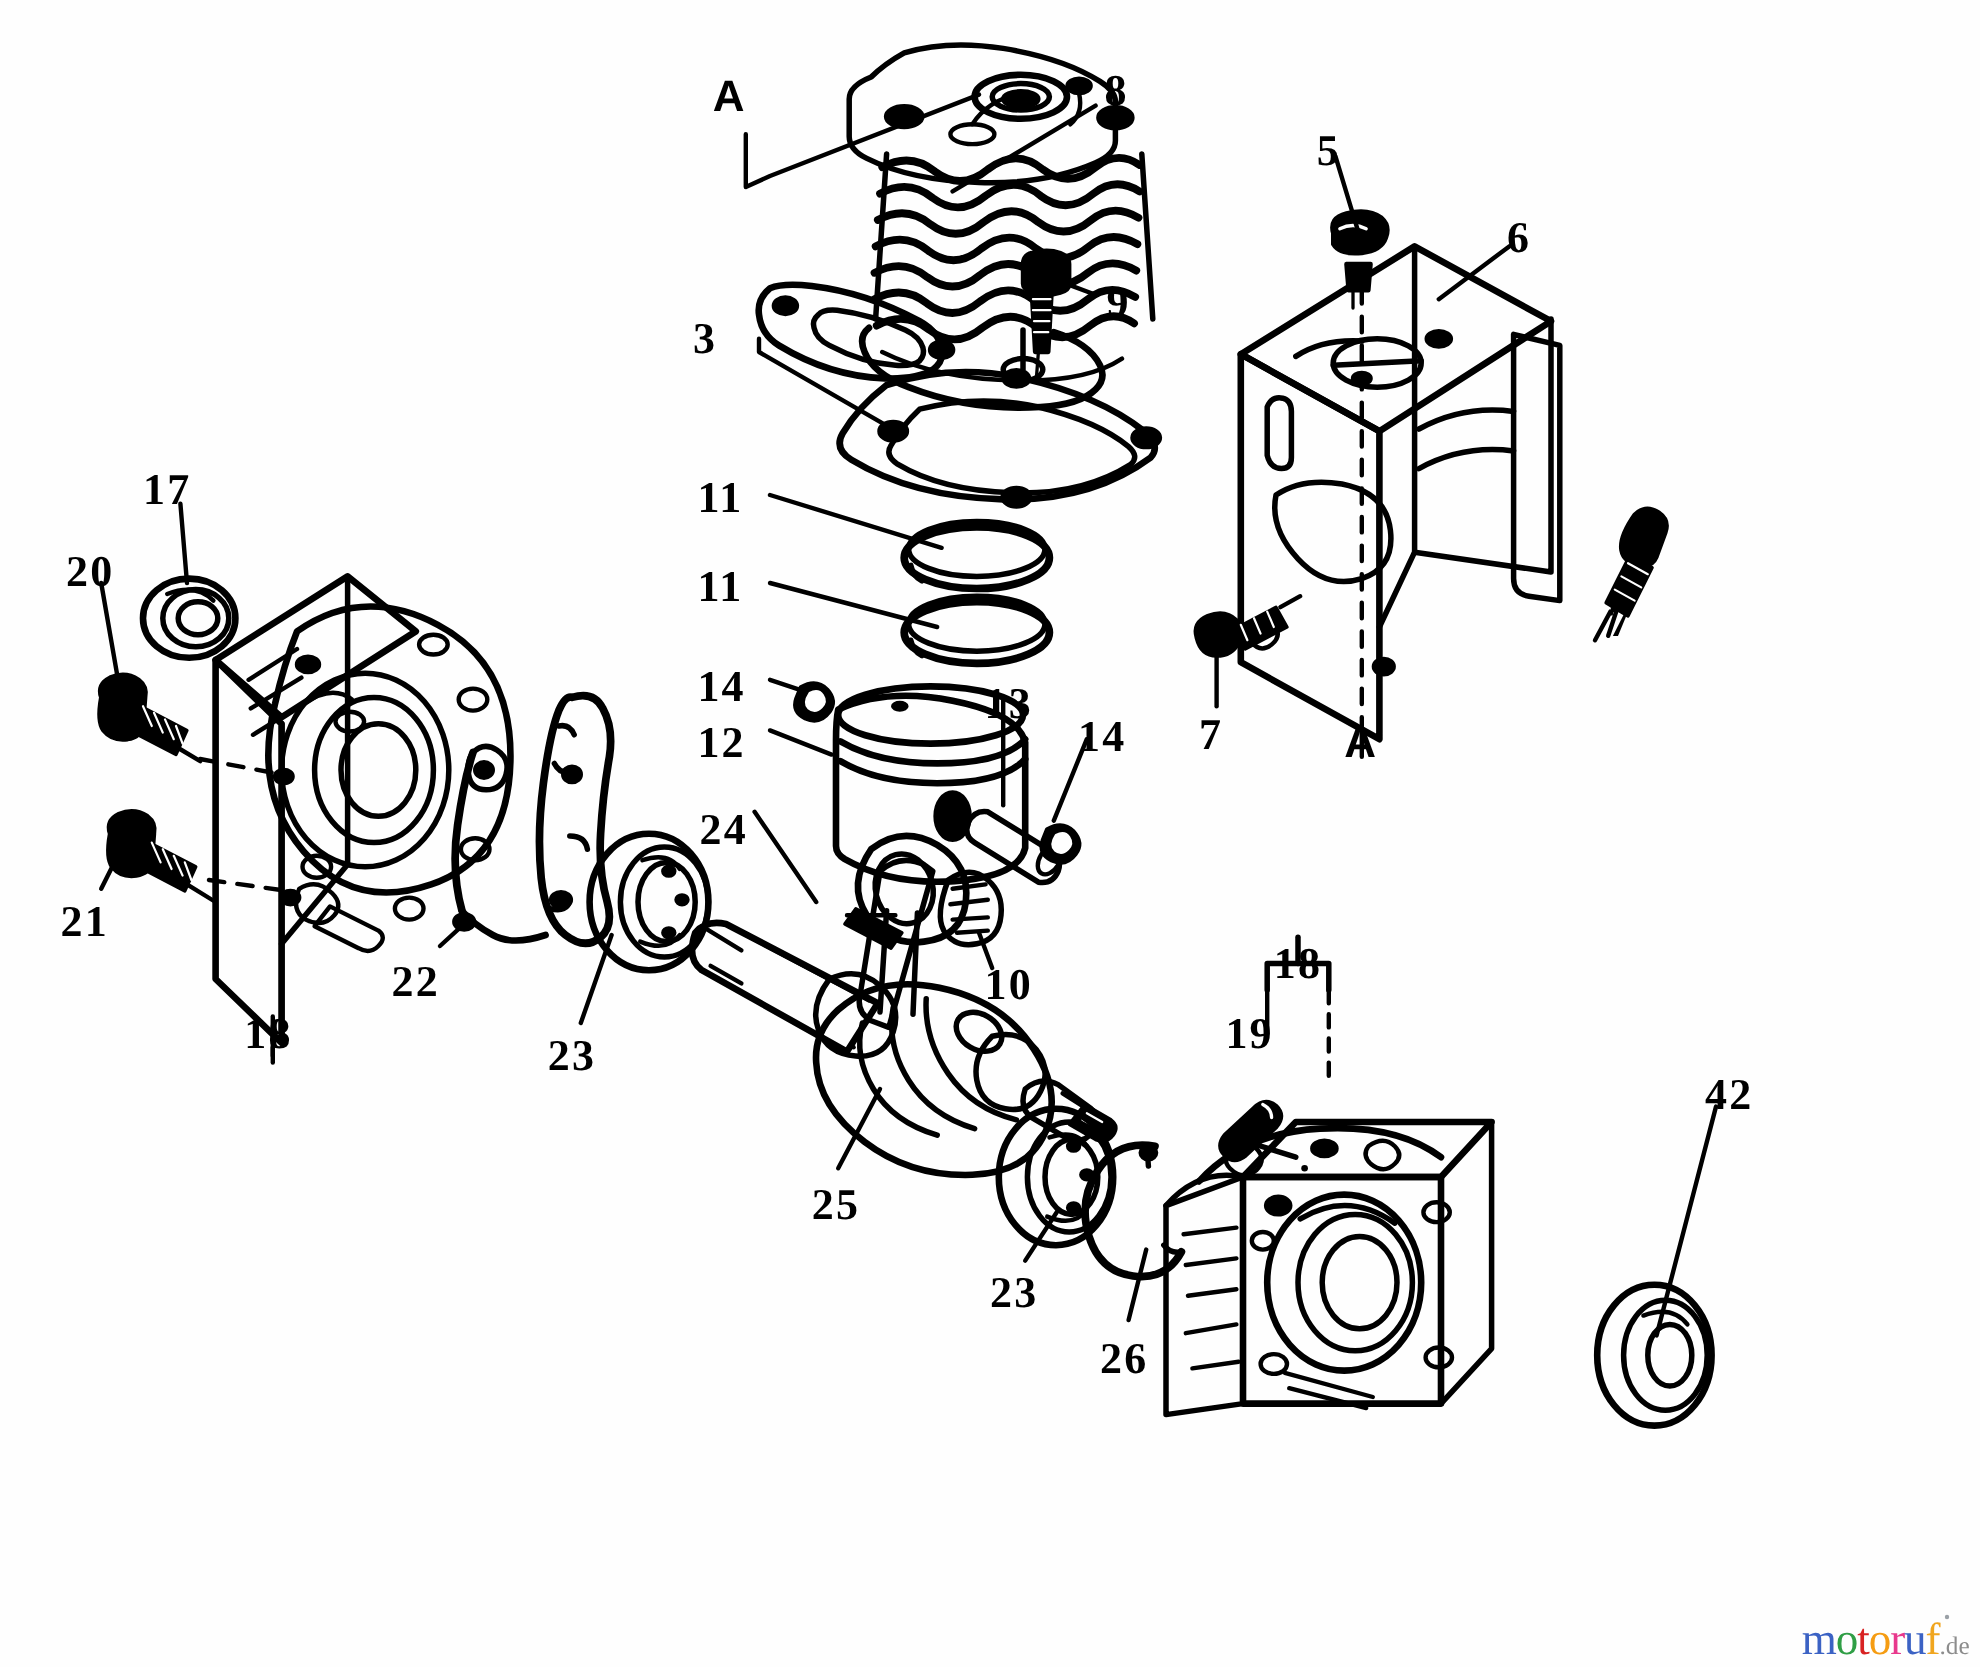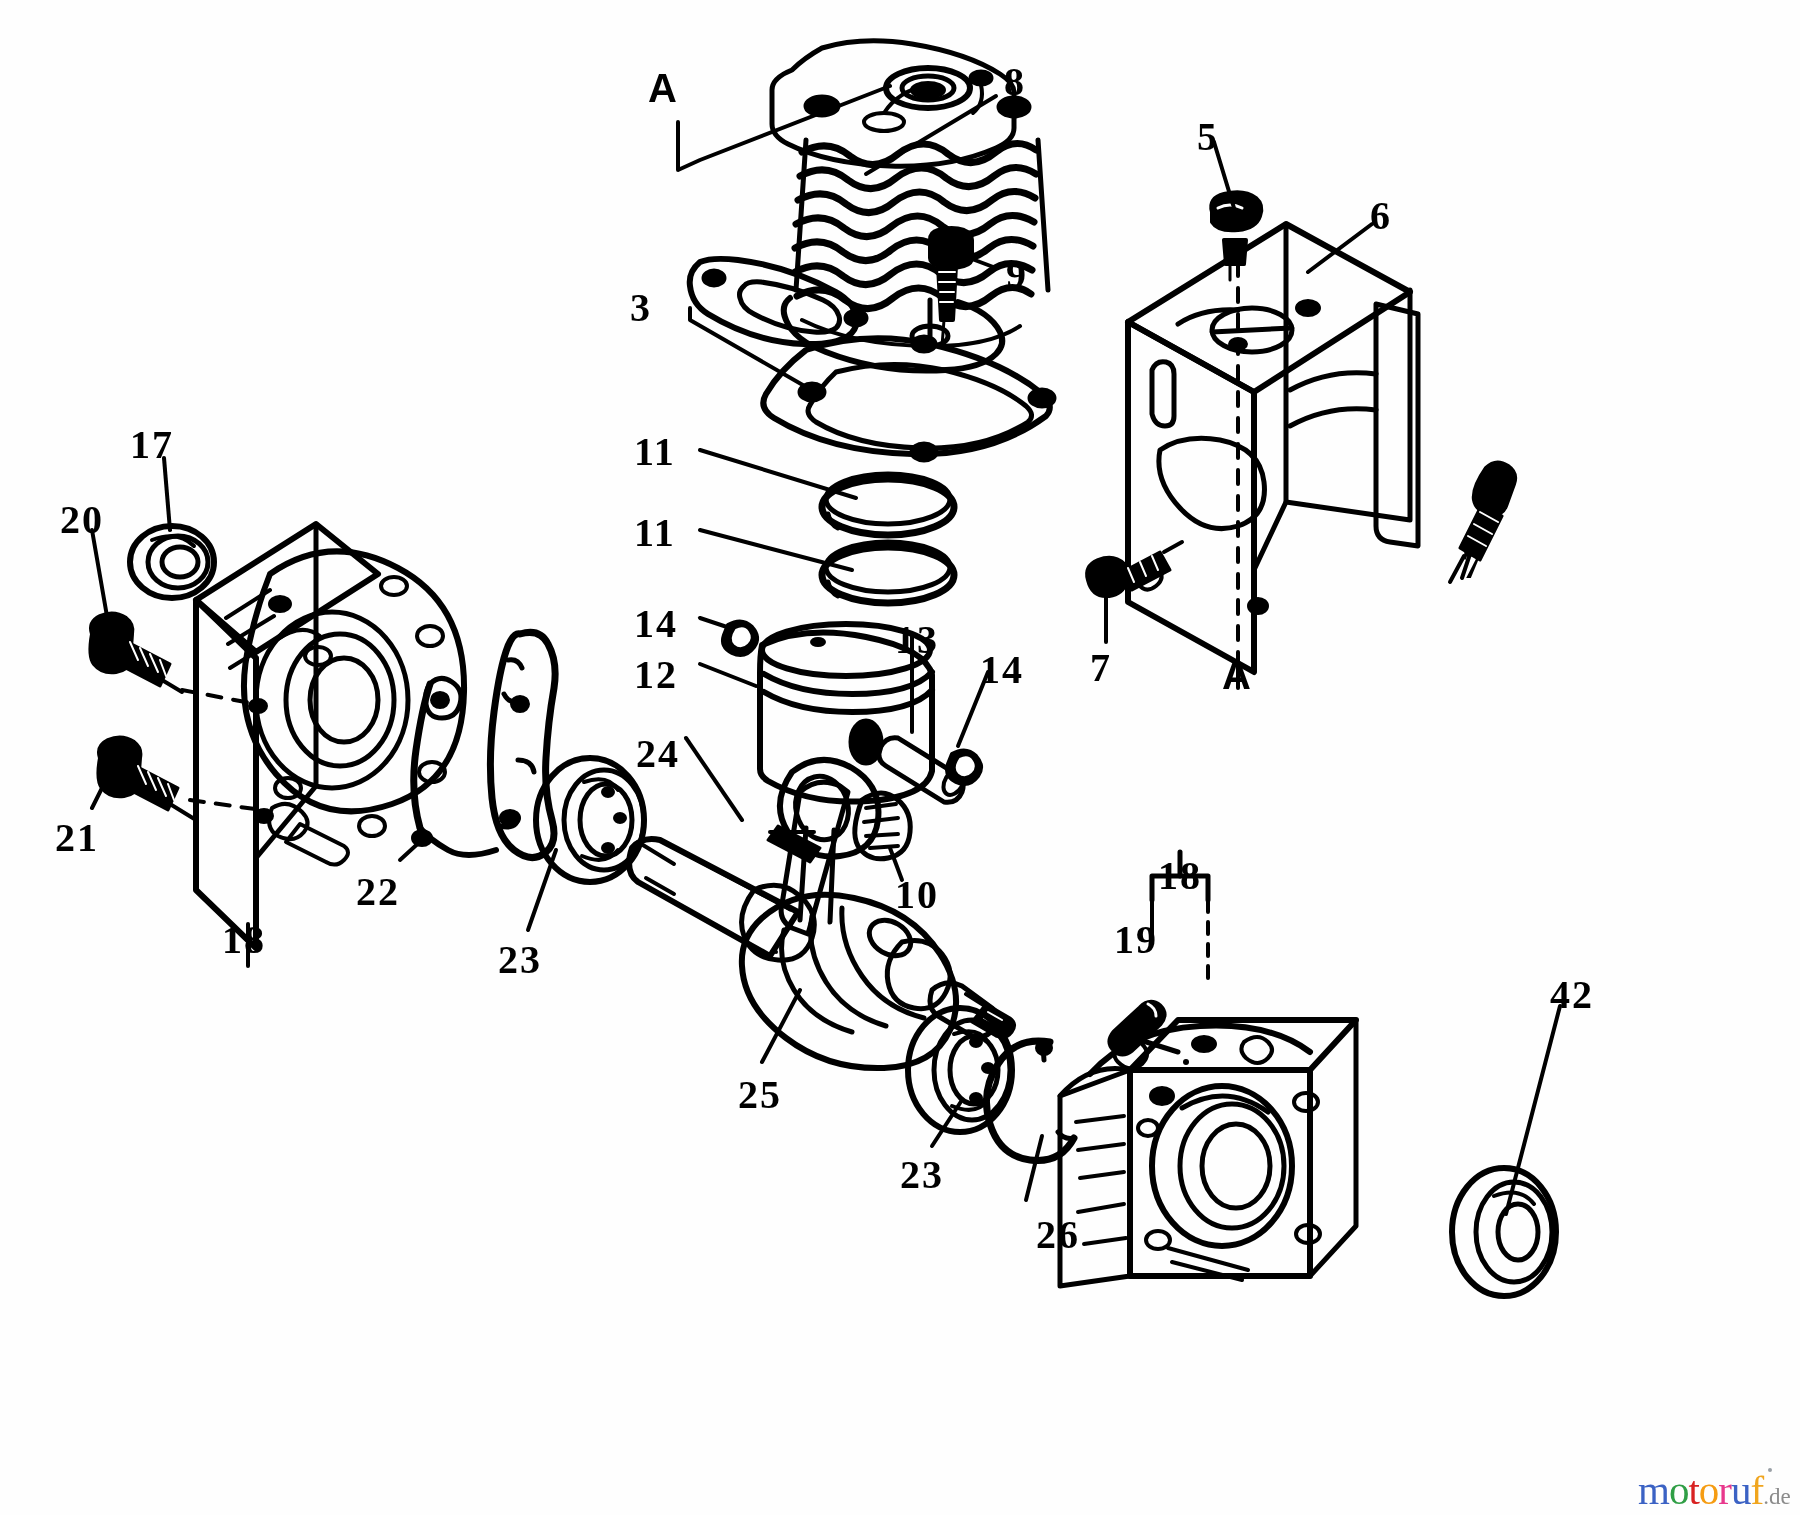--- a/index.html
+++ b/index.html
@@ -449,17 +449,17 @@
   <div class="lbl" style="left:55px;top:818px;">21</div>
   <div class="lbl" style="left:895px;top:875px;">10</div>
   <div class="lbl" style="left:356px;top:872px;text-align:right;">22</div>
   <div class="lbl" style="left:222px;top:920px;">18</div>
   <div class="lbl" style="left:1158px;top:856px;">18</div>
   <div class="lbl" style="left:498px;top:940px;">23</div>
   <div class="lbl" style="left:1114px;top:920px;">19</div>
   <div class="lbl" style="left:1550px;top:975px;">42</div>
   <div class="lbl" style="left:738px;top:1075px;">25</div>
   <div class="lbl" style="left:900px;top:1155px;">23</div>
-  <div class="lbl" style="left:1036px;top:1215px;">26</div>
+  <div class="lbl" style="left:1000px;top:1215px;">26</div>
 
   <div id="wm"><span style="color: rgb(59, 98, 196);">m</span><span style="color: rgb(47, 158, 69);">o</span><span style="color: rgb(216, 34, 34);">t</span><span style="color: rgb(245, 156, 18);">o</span><span style="color: rgb(232, 56, 140);">r</span><span style="color: rgb(59, 98, 196);">u</span><span class="dot" style="color: rgb(240, 165, 30);">f</span><span class="sfx" style="color: rgb(140, 140, 140);">.de</span></div>
 
 </div>
 
 </body></html>

